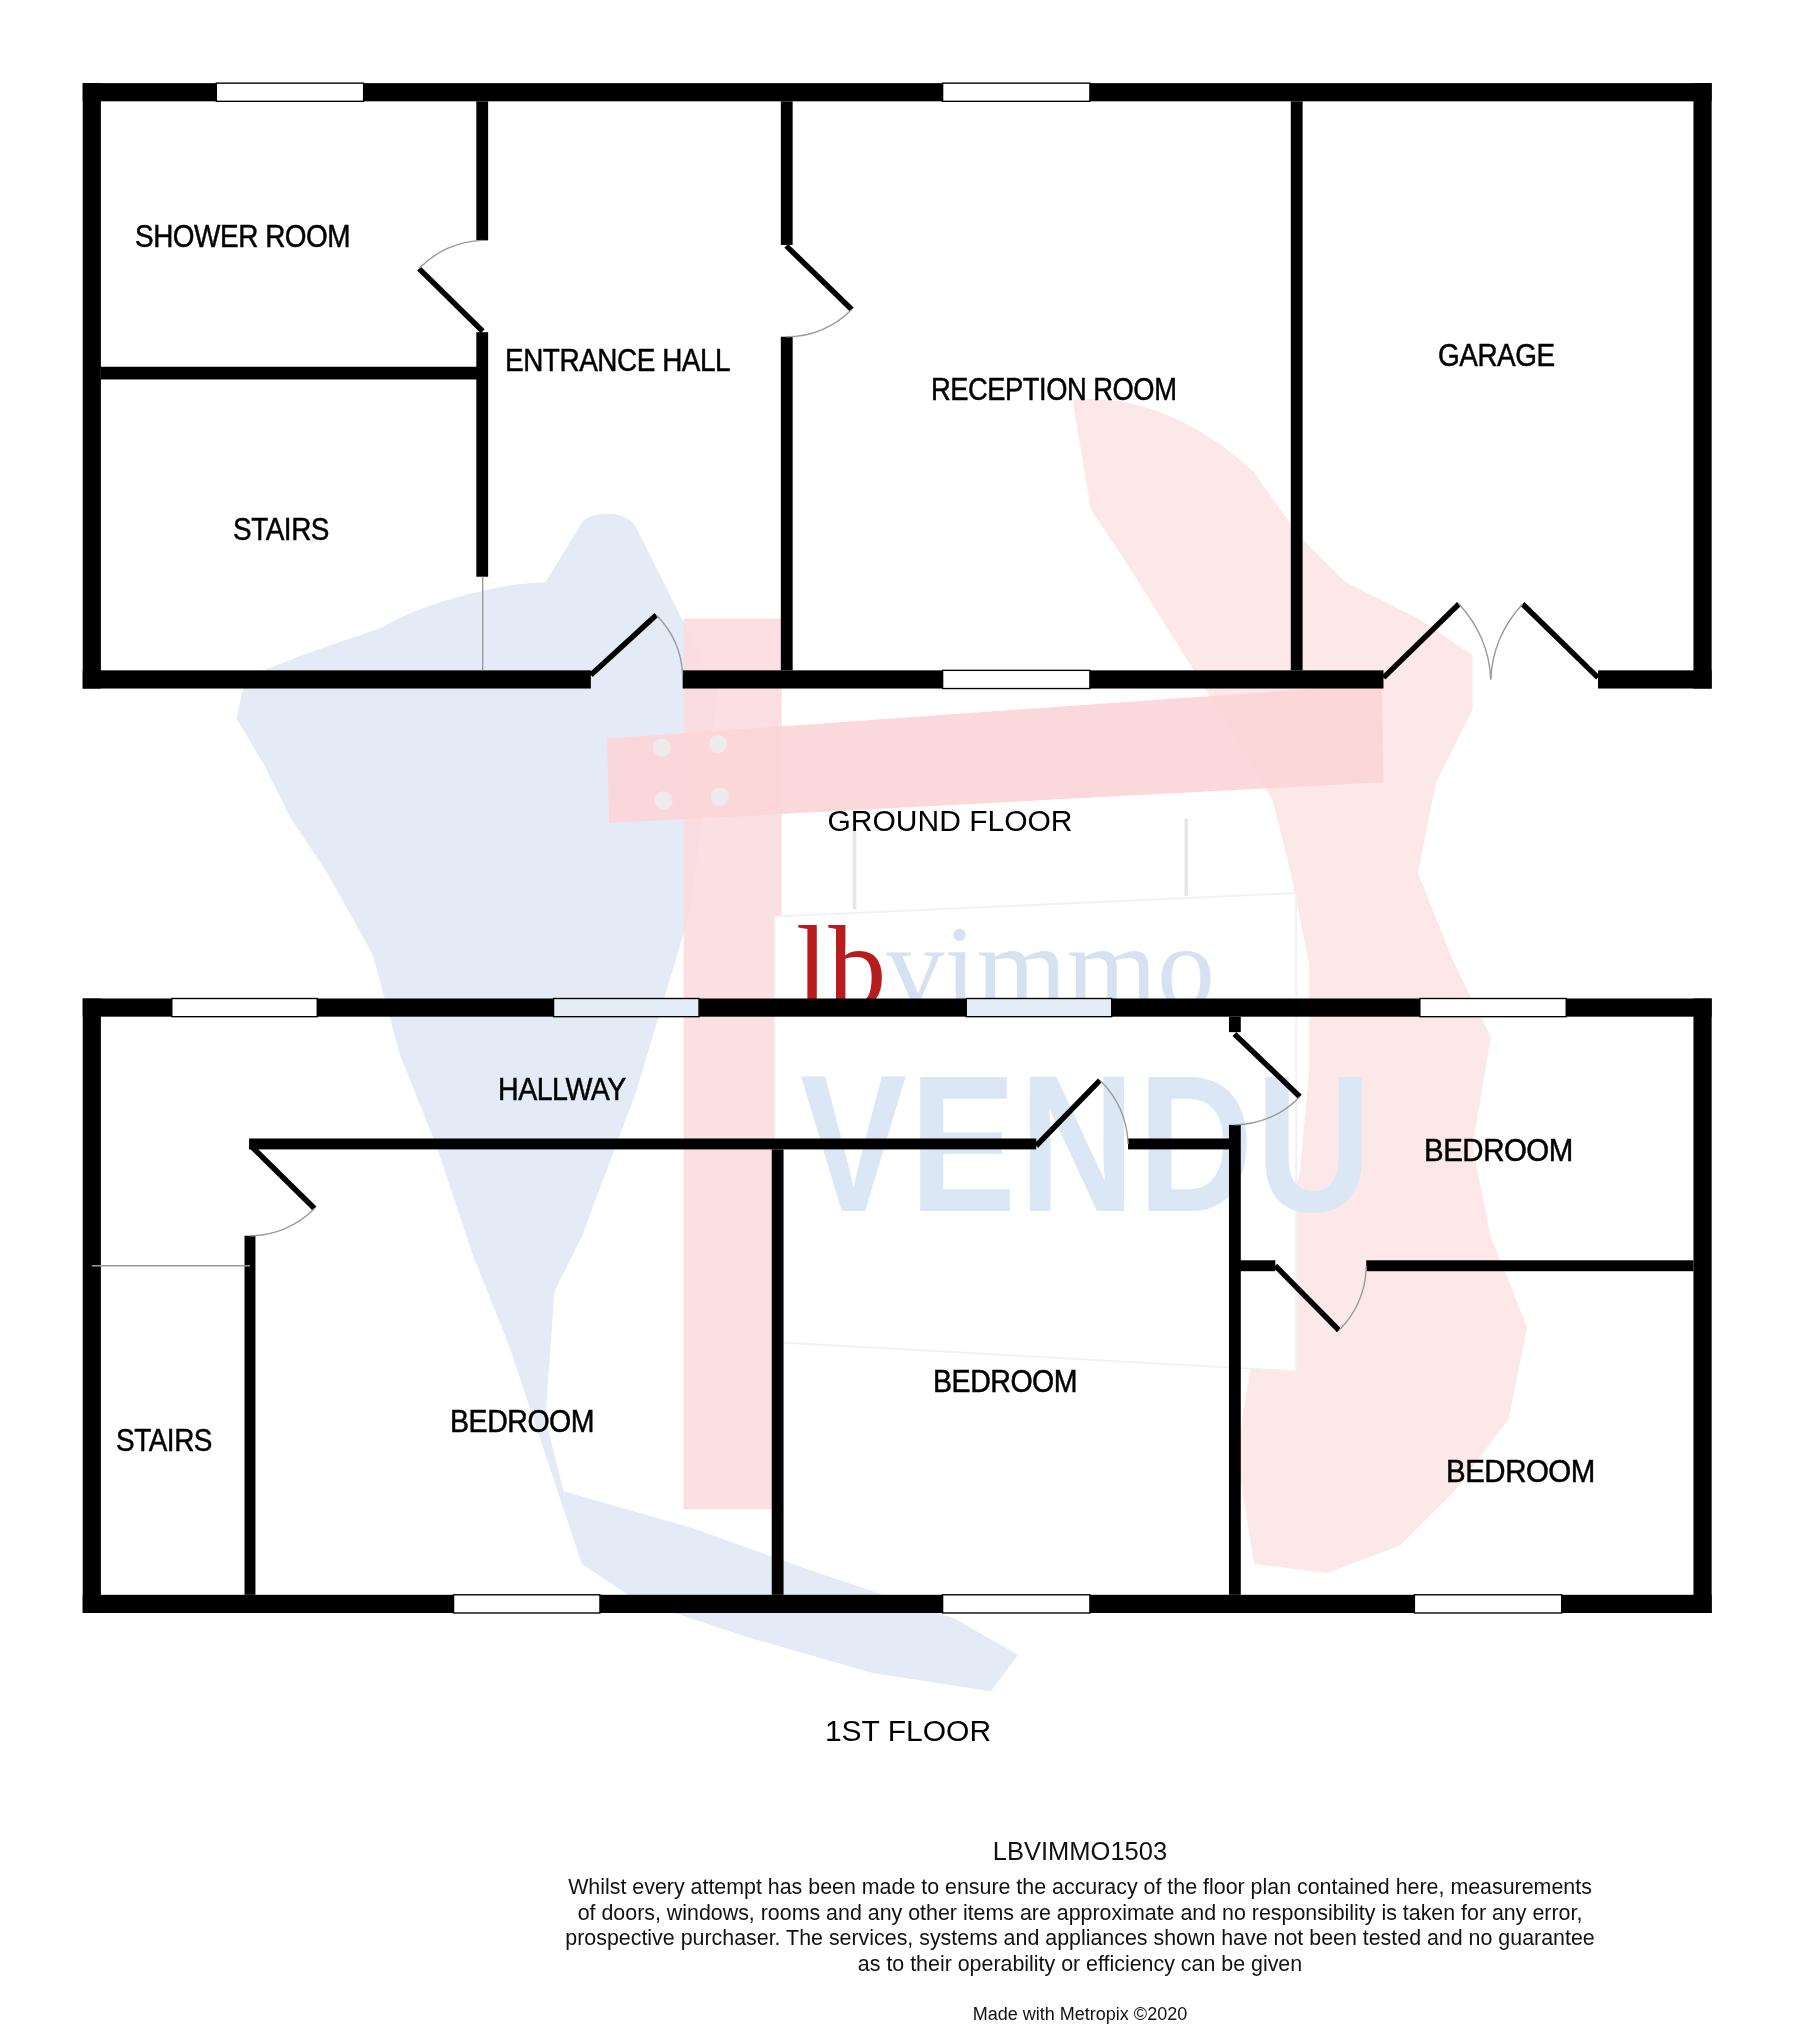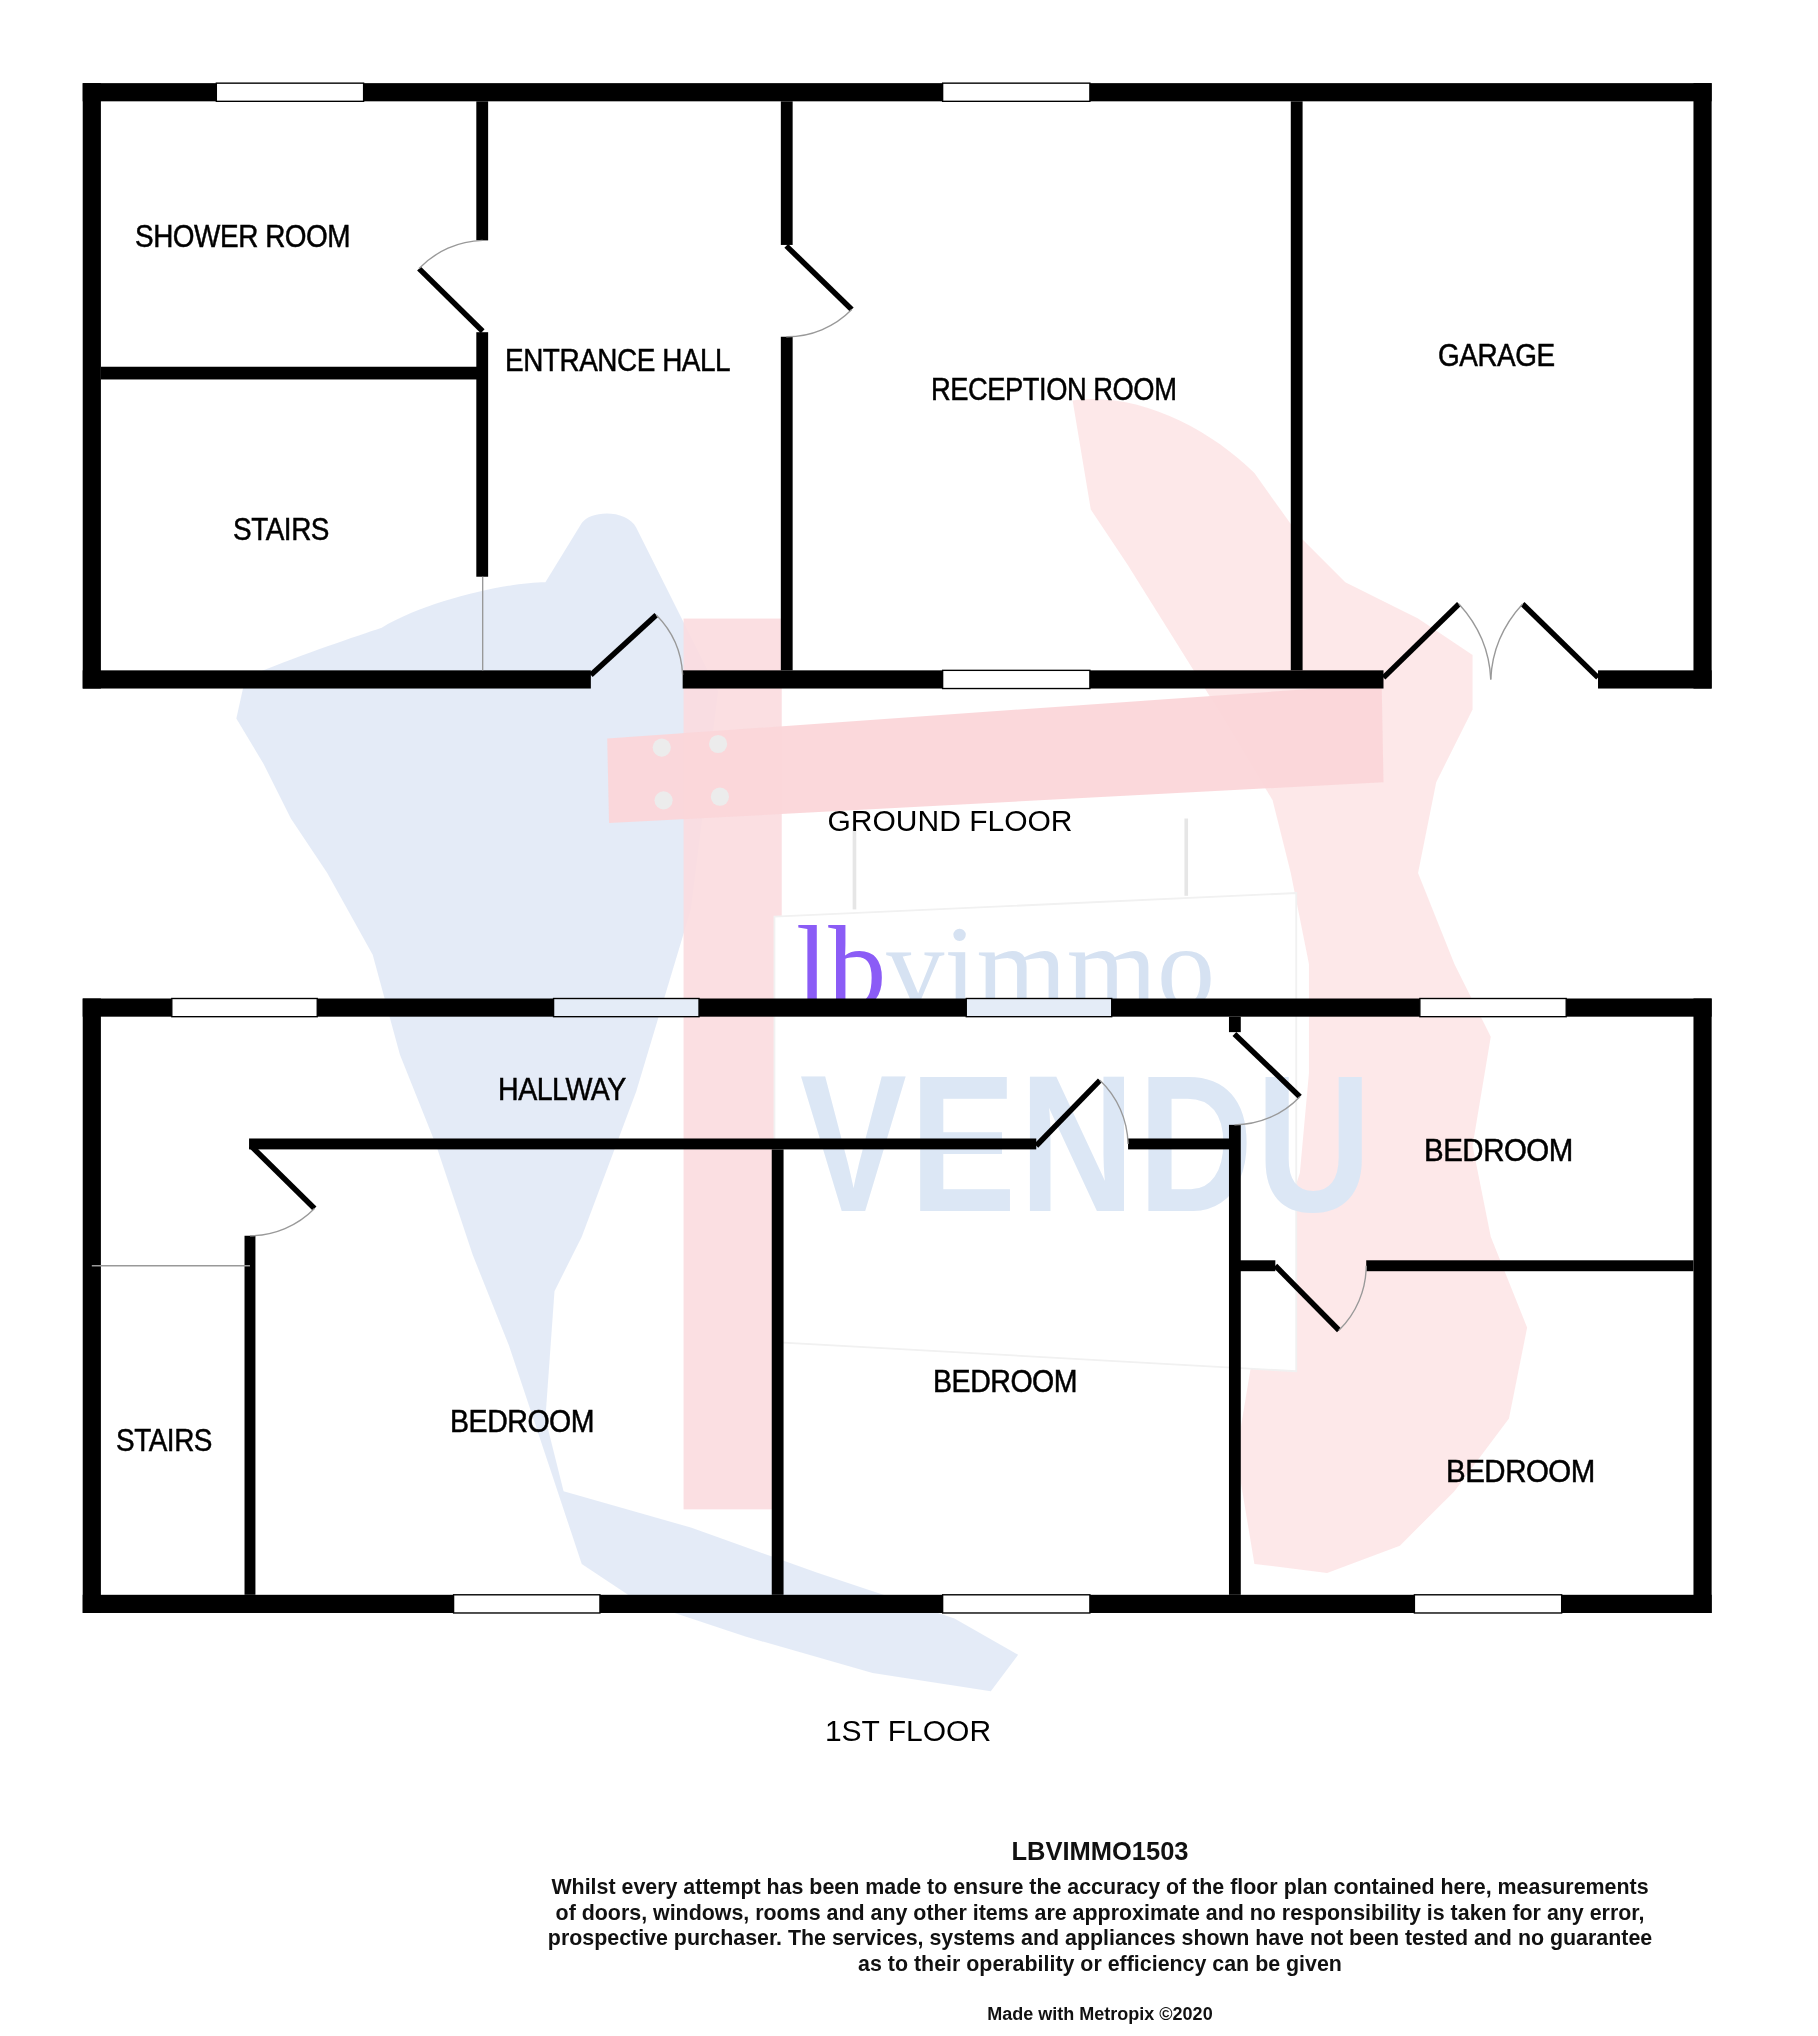--- a/index.html
+++ b/index.html
@@ -25,25 +25,24 @@
   .floor-label {
     position: absolute;
     font-size: 30px;
     line-height: 1;
     white-space: nowrap;
     text-align: center;
     margin-left: 36px;
   }
   .footer {
     position: absolute;
-    left: 509px;
+    left: 489px;
     width: 1182px;
     text-align: center;
     white-space: nowrap;
-    font-weight: bold;
   }
   .footer-ref { top: 1837px; font-size: 25.5px; line-height: 29px; color: #111; }
   .footer-disclaimer { top: 1875px; font-size: 21.4px; line-height: 25.5px; color: #111; }
   .footer-disclaimer div { height: 25.5px; text-align: center; }
   .footer-credit { top: 2002px; font-size: 18px; line-height: 25.5px; color: #111; }
   .wm-text {
     position: absolute;
     white-space: nowrap;
     line-height: 1;
   }
@@ -64,21 +63,21 @@
     <circle cx="790" cy="818" r="10" fill="#ececec"></circle>
     <circle cx="730" cy="880" r="10" fill="#ececec"></circle>
     <circle cx="792" cy="876" r="10" fill="#ececec"></circle>
 
     <polygon points="852,1008 1426,982 1426,1508 852,1476" fill="#ffffff" stroke="#f1f1f1" stroke-width="2"></polygon>
     <line x1="940" y1="910" x2="940" y2="1000" stroke="#e6e6e6" stroke-width="4"></line>
     <line x1="1305" y1="900" x2="1305" y2="985" stroke="#e6e6e6" stroke-width="4"></line>
   </svg>
 
   <div class="wm-text" style="left:796px; top:909px; font-family:'Liberation Serif','DejaVu Serif',serif; font-size:116px;">
-    <span style="color:#8b5cf6;margin-top:12px;">lb</span><span style="color:#d6e2f2;">vimmo</span>
+    <span style="color:#b91c1c;margin-top:12px;">lb</span><span style="color:#d6e2f2;">vimmo</span>
   </div>
   <div class="wm-text" style="left:800px; top:1046px; font-family:'Liberation Sans','DejaVu Sans',sans-serif; font-weight:bold; font-size:195px; color:#dce7f5; transform:scaleX(0.82); transform-origin:left top; letter-spacing:3.6px;">VENDU</div>
 
   <svg class="layer" viewBox="0 0 2000 2240" width="1818" height="2037">
     <g>
 
       <rect x="91" y="91" width="1792" height="20" fill="#000"></rect>
       <rect x="91" y="91" width="20" height="666" fill="#000"></rect>
       <rect x="1863" y="91" width="20" height="666" fill="#000"></rect>
       <rect x="91" y="737" width="559" height="20" fill="#000"></rect>

